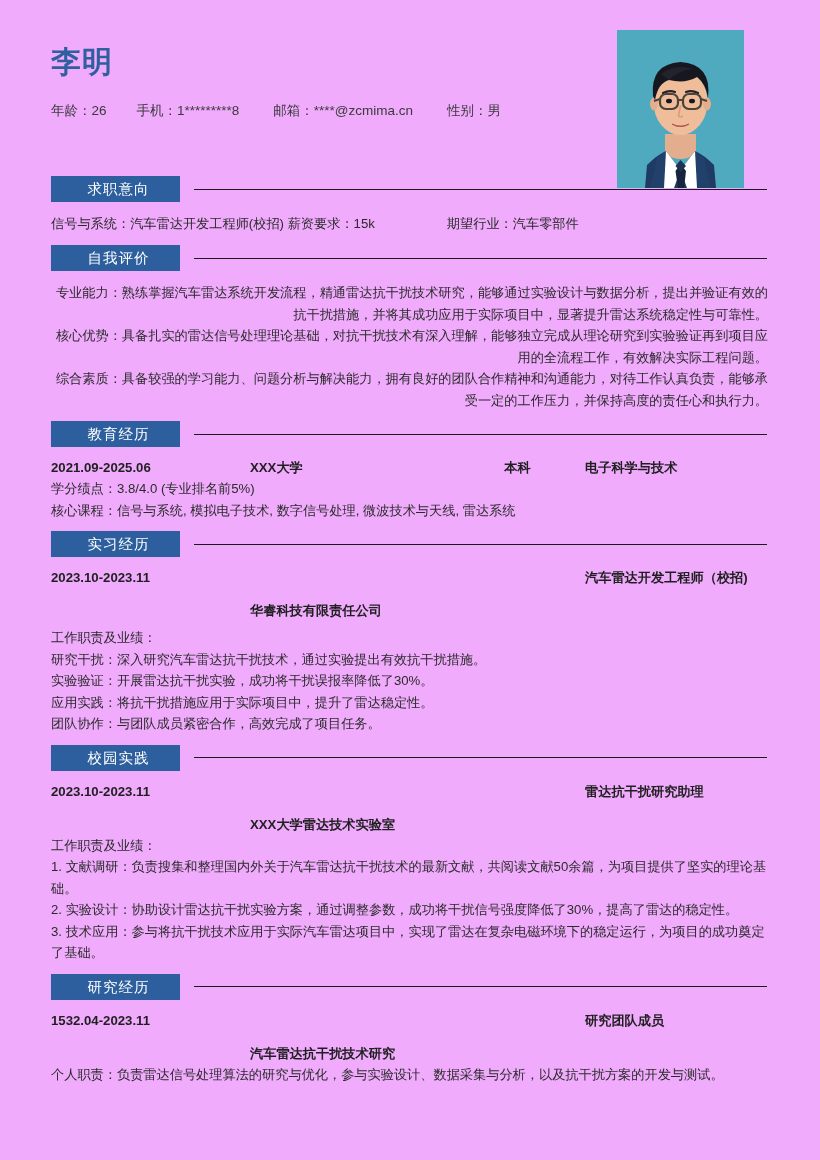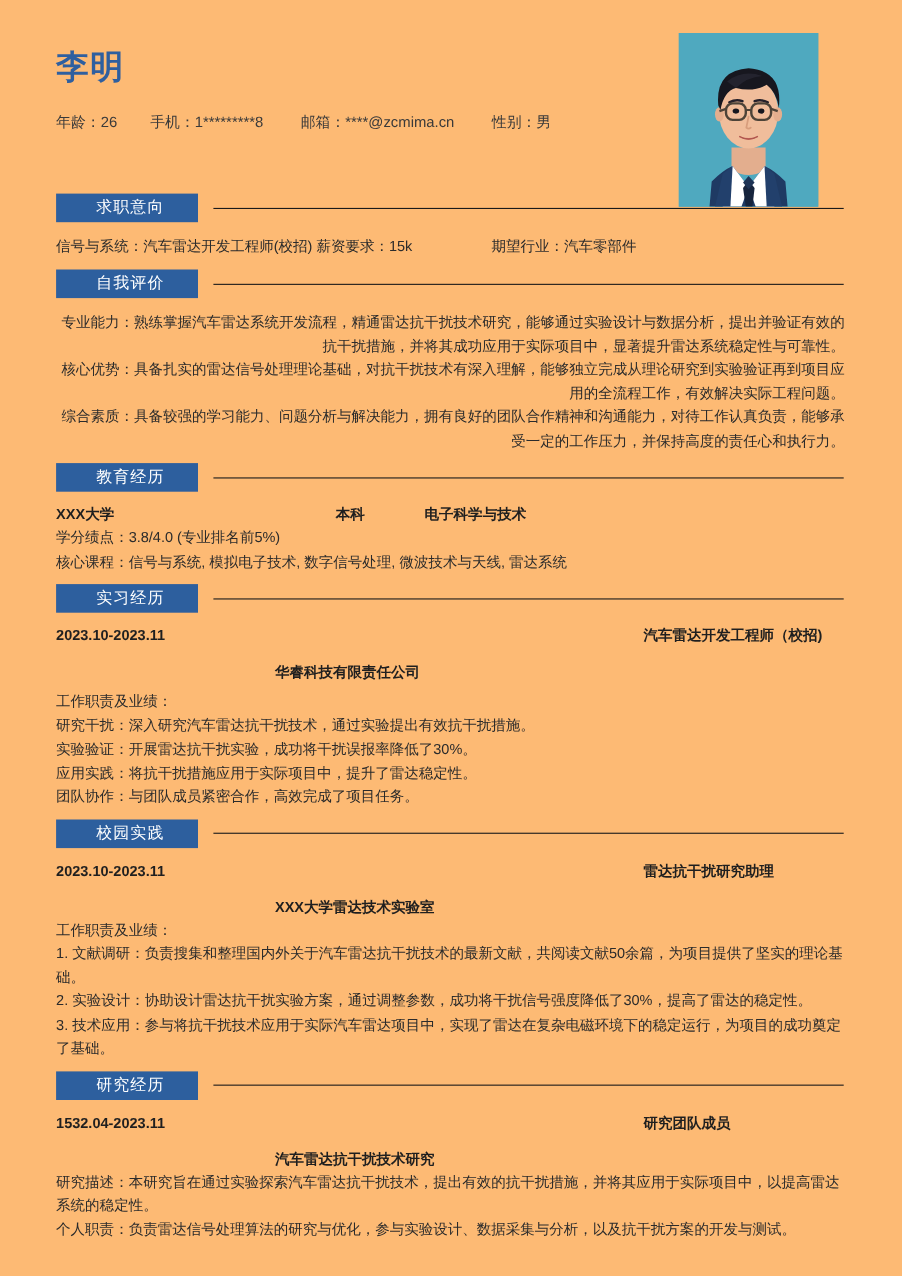--- a/index.html
+++ b/index.html
@@ -12,21 +12,21 @@
     height: 1160px;
     font-family: "Liberation Sans", "DejaVu Sans", sans-serif;
     color: #2b2b2b;
     overflow: hidden;
     position: relative;
   }
   .page {
     position: relative;
     width: 820px;
     height: 1160px;
-    background: #fdba74;
+    background: #f0abfc;
     box-sizing: border-box;
   }
 
   
   .header {
     position: relative;
     padding: 32px 52px 0 51px;
     height: 176px;
     box-sizing: border-box;
   }
@@ -215,20 +215,21 @@
   </div>
 
   <div class="spacer-10"></div>
 
   <div class="section sec-block">
     <div class="sec-head">
       <div class="sec-badge">教育经历</div>
       <div class="sec-rule"></div>
     </div>
     <div class="entry-head">
+      <div class="col-date">2021.09-2025.06</div>
       <div class="col-org">XXX大学</div>
       <div class="col-deg">本科</div>
       <div class="col-major">电子科学与技术</div>
     </div>
     <div class="detail-line">学分绩点：3.8/4.0 (专业排名前5%)</div>
     <div class="detail-line">核心课程：信号与系统, 模拟电子技术, 数字信号处理, 微波技术与天线, 雷达系统</div>
   </div>
 
   <div class="spacer-10"></div>
 
@@ -273,17 +274,16 @@
   <div class="section sec-block">
     <div class="sec-head">
       <div class="sec-badge">研究经历</div>
       <div class="sec-rule"></div>
     </div>
     <div class="entry-head wide-org">
       <div class="col-date">1532.04-2023.11</div>
       <div class="col-org">汽车雷达抗干扰技术研究</div>
       <div class="col-role">研究团队成员</div>
     </div>
-    <div class="detail-line">研究描述：本研究旨在通过实验探索汽车雷达抗干扰技术，提出有效的抗干扰措施，并将其应用于实际项目中，以提高雷达系统的稳定性。</div>
     <div class="detail-line">个人职责：负责雷达信号处理算法的研究与优化，参与实验设计、数据采集与分析，以及抗干扰方案的开发与测试。</div>
   </div>
 
 </div>
 
 </body></html>

